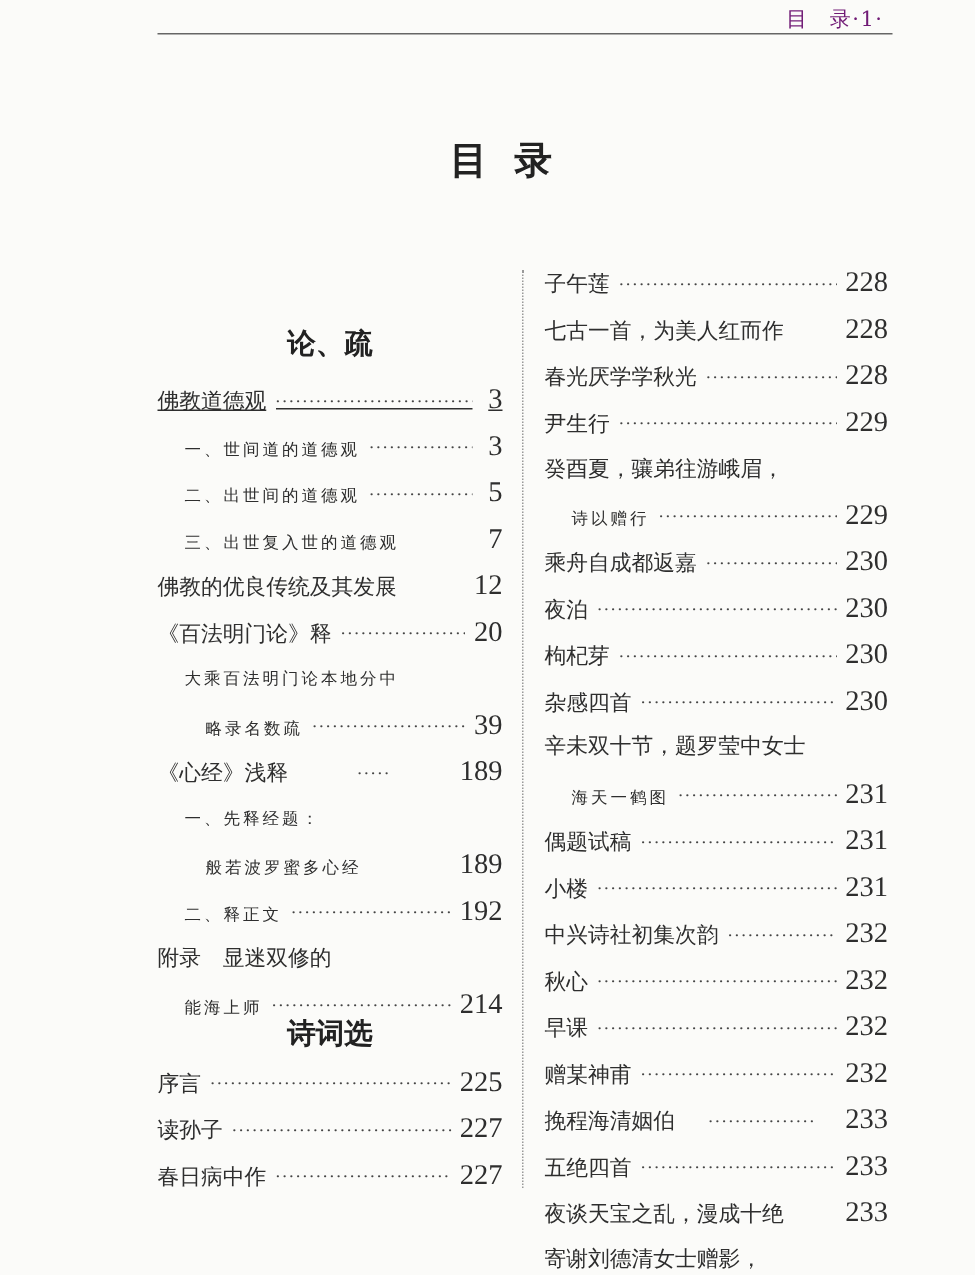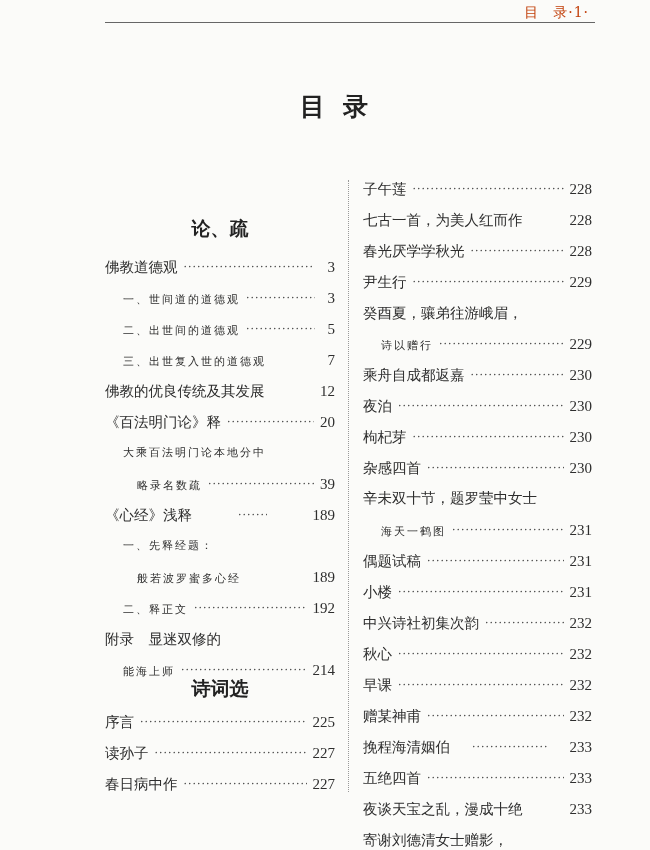--- a/index.html
+++ b/index.html
@@ -22,21 +22,21 @@
     width: 490px;
     height: 19px;
     border-bottom: 1.5px solid #666;
   }
   .running-header .hdr-text {
     position: absolute;
     right: 6px;
     top: 1px;
     font-size: 14px;
     letter-spacing: 1px;
-    color: #c2410c;
+    color: #701a75;
   }
   .running-header .hdr-text .gap { display: inline-block; width: 14px; }
   .page-title {
     position: absolute;
     left: 0;
     width: 650px;
     top: 90px;
     text-align: center;
     font-family: "DejaVu Sans", "Liberation Sans", sans-serif;
     font-size: 25px;
@@ -82,21 +82,21 @@
     font-size: 11px;
     align-self: center;
     line-height: 24px;
     position: relative;
     top: 1px;
   }
   .entry .leader.blank { visibility: hidden; }
   .entry .page {
     flex: 0 0 auto;
     font-family: "Liberation Serif", "DejaVu Serif", serif;
-    font-size: 15px;
+    font-size: 19px;
     text-align: right;
     min-width: 14px;
   }
   .entry.sub .label { font-size: 11px; letter-spacing: 2px; }
 </style>
 </head>
 <body>
 
 <div class="running-header">
   <span class="hdr-text"><span>目</span><span class="gap"></span><span>录·1·</span></span>
@@ -107,21 +107,21 @@
 <div class="divider"></div>
 
 <div class="section-title" style="left:105px; top:216px;">论、疏</div>
 
 <div id="left-col"></div>
 
 <div class="section-title" style="left:105px; top:676px;">诗词选</div>
 
 <div id="right-col"></div>
 
-<div class="entry" style="left: 105px; top: 255px; width: 230px;">
+<div class="entry" style="left: 105px; top: 255px; width: 230px; text-decoration: underline;">
     <span class="label">佛教道德观</span>
     <span class="leader">··························································</span>
     <span class="page">3</span>
   </div>
 <div class="entry sub" style="left: 123px; top: 286px; width: 212px;">
     <span class="label">一、世间道的道德观</span>
     <span class="leader">··························································</span>
     <span class="page">3</span>
   </div>
 <div class="entry sub" style="left: 123px; top: 317px; width: 212px;">

